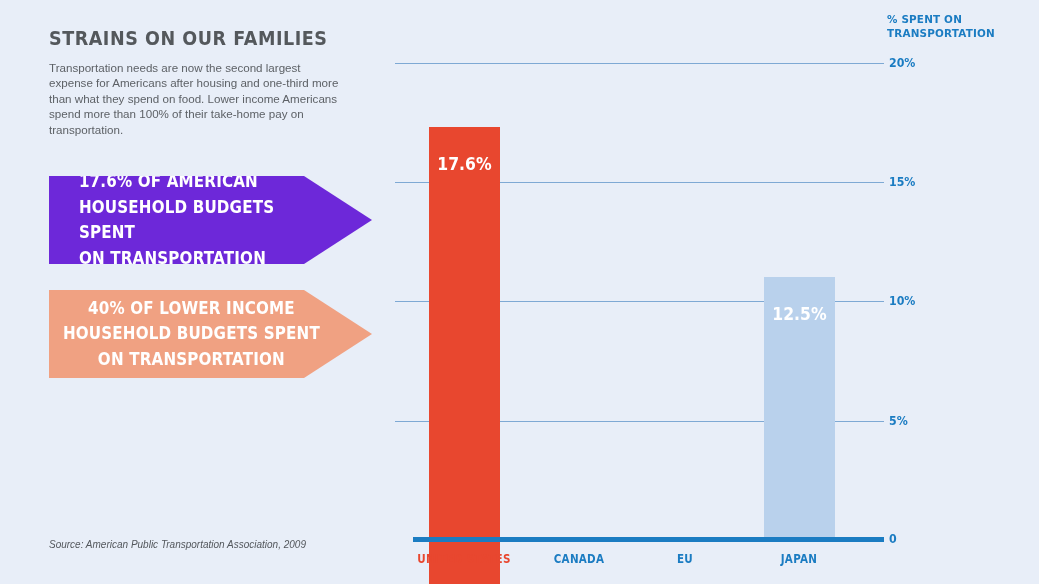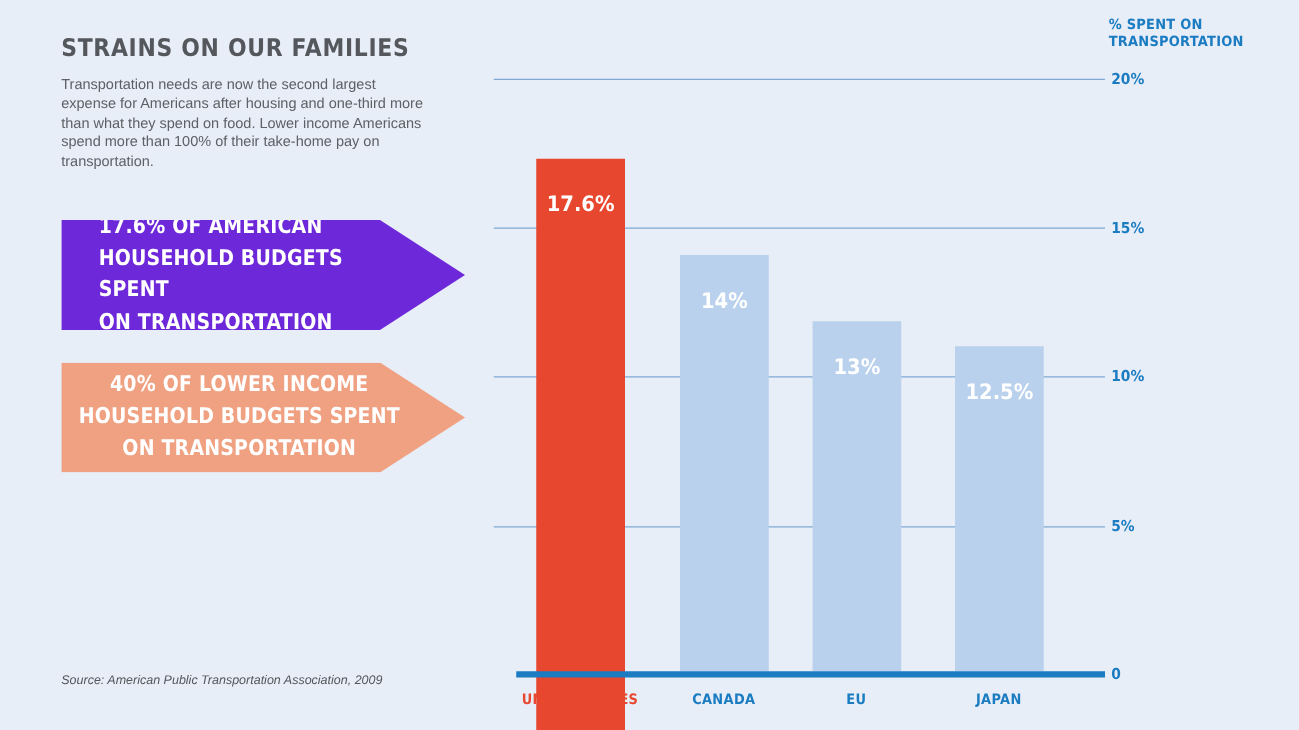--- a/index.html
+++ b/index.html
@@ -172,27 +172,21 @@
   <div class="tick-label" style="top:56px">20%</div>
   <div class="tick-label" style="top:175px">15%</div>
   <div class="tick-label" style="top:294px">10%</div>
   <div class="tick-label" style="top:414px">5%</div>
   <div class="tick-label" style="top:532px">0</div>
 
   <div class="bar" id="bar-0" style="left:417px; top:127px; height:522px; background:#e8472f">
     <div class="bar-value" style="top:27px">17.6%</div>
   </div>
 
-  <div class="bar" id="bar-1" style="left:532px; top:204px; height:333px; background:#b9d1ec">
-    <div class="bar-value" style="top:27px">14%</div>
-  </div>
 
-  <div class="bar" id="bar-2" style="left:638px; top:257px; height:280px; background:#b9d1ec">
-    <div class="bar-value" style="top:27px">13%</div>
-  </div>
 
   <div class="bar" id="bar-3" style="left:752px; top:277px; height:260px; background:#b9d1ec">
     <div class="bar-value" style="top:27px">12.5%</div>
   </div>
 
   <div id="baseline"></div>
 
   <div class="cat-label" style="left:387px; color:#e8472f">United States</div>
   <div class="cat-label" style="left:502px; color:#1b7cc2">Canada</div>
   <div class="cat-label" style="left:608px; color:#1b7cc2">EU</div>

